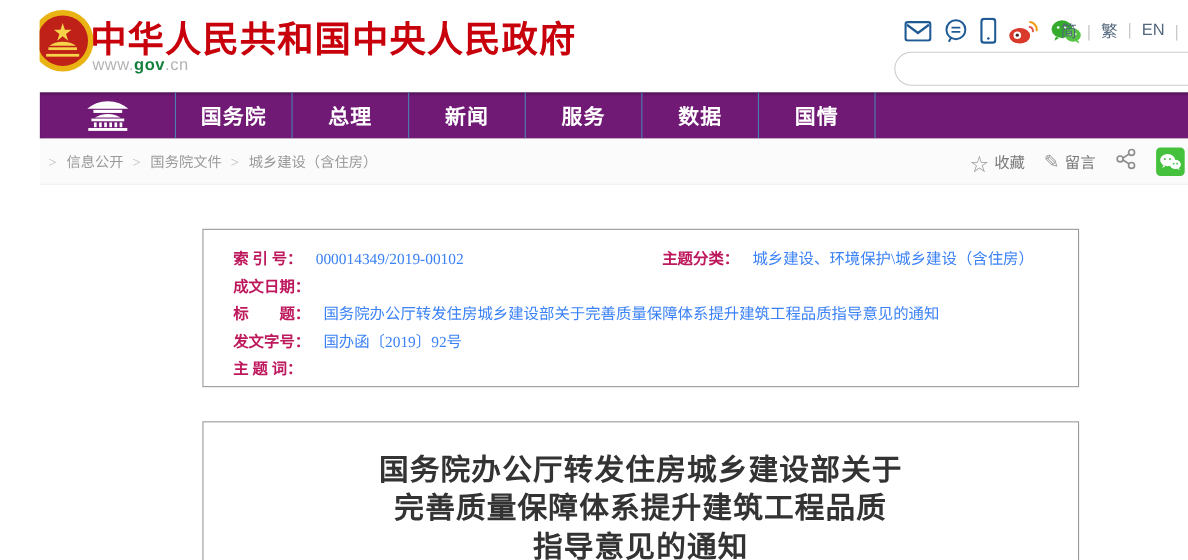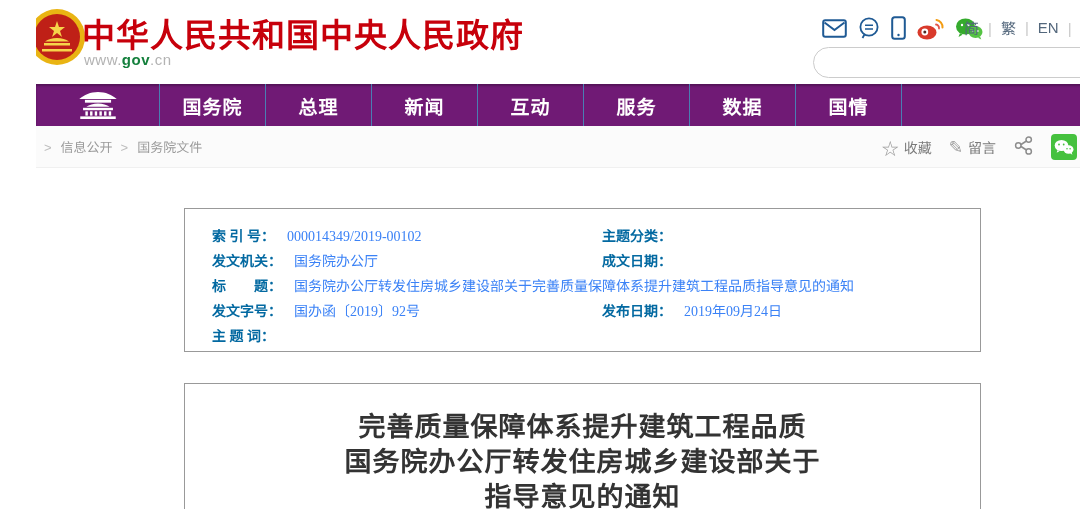--- a/index.html
+++ b/index.html
@@ -30,36 +30,36 @@
   .nav ul { display:flex; list-style:none; height:100%; }
   .nav li { width:106px; height:100%; display:flex; align-items:center; justify-content:center;
             color:#fff; font-size:19px; font-weight:bold; letter-spacing:1px;
             border-left:1px solid #4a7fb2; cursor:pointer; }
   .nav-fill { flex:1; border-left:1px solid #4a7fb2; }
 
   
   .crumb-bar { position:absolute; left:0; top:126px; width:1080px; height:42px; background:#fbfbfb;
                border-bottom:1px solid #f0f0f0; display:flex; align-items:center; }
   .crumbs { list-style:none; display:flex; align-items:center; font-size:13px; color:#9b9b9b; }
-  .crumbs li { cursor:pointer; white-space:nowrap; }
+  .crumbs li { cursor:pointer; white-space:nowrap;font-family:Liberation Serif, serif; }
   .crumbs li::before { content:">"; color:#bdbdbd; margin:0 9px 0 8px; cursor:default; }
   .actions { position:absolute; right:-4px; top:0; height:42px; display:flex; align-items:center; gap:17px; }
   .action { display:flex; align-items:center; gap:5px; font-size:14px; color:#7a7a7a; cursor:pointer; }
   .action .glyph { font-size:17px; color:#9a9a9a; }
   .sq-icon { width:26px; height:26px; border-radius:4px; display:flex; align-items:center;
              justify-content:center; cursor:pointer; }
 
   
   .doc-area { font-family:"Liberation Serif","DejaVu Serif", serif; }
   .meta-box { position:absolute; left:148px; top:208px; width:797px; height:144px;
               border:1px solid #999; padding:15px 20px 0 27px; font-size:14px; color:#666; }
   .meta-row { display:flex; line-height:25px; }
   .meta-col-l { width:390px; display:flex; }
   .meta-col-r { flex:1; display:flex;text-align:right; }
-  .meta-label { font-weight:bold; color:#0369a1; white-space:pre; margin-right:12px; flex:none; }
+  .meta-label { font-weight:bold; color:#be185d; white-space:pre; margin-right:12px; flex:none; }
   .meta-value { color:#3b82f6; }
   .title-box { position:absolute; left:148px; top:383px; width:797px; height:170px;
                border:1px solid #999; padding-top:26px; text-align:center; }
   .doc-title-line { font-size:27px; font-weight:bold; color:#333; line-height:35px;
                     letter-spacing:1px; }
 </style>
 </head>
 <body>
 
 <div class="page">
@@ -145,32 +145,32 @@
           <rect x="27.5" y="21.8" width="2.6" height="4.6"></rect>
         <rect x="32.5" y="21.8" width="2.6" height="4.6"></rect>
           <rect x="37.5" y="21.8" width="2.6" height="4.6"></rect>
         <rect x="7" y="27.2" width="38" height="2.8"></rect>
       </svg>
     </div>
     <ul>
       <li>国务院</li>
       <li>总理</li>
       <li>新闻</li>
-      <li>互动</li>
       <li>服务</li>
       <li>数据</li>
       <li>国情</li>
     </ul>
     <div class="nav-fill"></div>
   </div>
 
   <div class="crumb-bar">
     <ul class="crumbs">
       <li>信息公开</li>
       <li>国务院文件</li>
+      <li>城乡建设（含住房）</li>
     </ul>
     <div class="actions">
       <div class="action">
         <span class="glyph">☆</span>
         <span>收藏</span>
       </div>
       <div class="action">
         <span class="glyph">✎</span>
         <span>留言</span>
       </div>
@@ -208,51 +208,44 @@
 
   <div class="doc-area">
     <div class="meta-box">
       <div class="meta-row">
         <div class="meta-col-l">
           <span class="meta-label">索 引 号：</span>
           <span class="meta-value">000014349/2019-00102</span>
         </div>
         <div class="meta-col-r">
           <span class="meta-label">主题分类：</span>
-        </div>
-      </div>
-      <div class="meta-row">
-        <div class="meta-col-l">
-          <span class="meta-label">发文机关：</span>
-          <span class="meta-value">国务院办公厅</span>
-        </div>
+          <span class="meta-value">城乡建设、环境保护\城乡建设（含住房）</span>
+        </div>
+      </div>
+      <div class="meta-row">
         <div class="meta-col-r">
           <span class="meta-label">成文日期：</span>
         </div>
       </div>
       <div class="meta-row">
         <span class="meta-label">标　　题：</span>
         <span class="meta-value">国务院办公厅转发住房城乡建设部关于完善质量保障体系提升建筑工程品质指导意见的通知</span>
       </div>
       <div class="meta-row">
         <div class="meta-col-l">
           <span class="meta-label">发文字号：</span>
           <span class="meta-value">国办函〔2019〕92号</span>
         </div>
-        <div class="meta-col-r">
-          <span class="meta-label">发布日期：</span>
-          <span class="meta-value">2019年09月24日</span>
-        </div>
       </div>
       <div class="meta-row">
         <span class="meta-label">主 题 词：</span>
         <span class="meta-value"></span>
       </div>
     </div>
 
     <div class="title-box">
+      <div class="doc-title-line">国务院办公厅转发住房城乡建设部关于</div>
       <div class="doc-title-line">完善质量保障体系提升建筑工程品质</div>
-      <div class="doc-title-line">国务院办公厅转发住房城乡建设部关于</div>
       <div class="doc-title-line">指导意见的通知</div>
     </div>
   </div>
 
 </div>
 
 </body></html>

